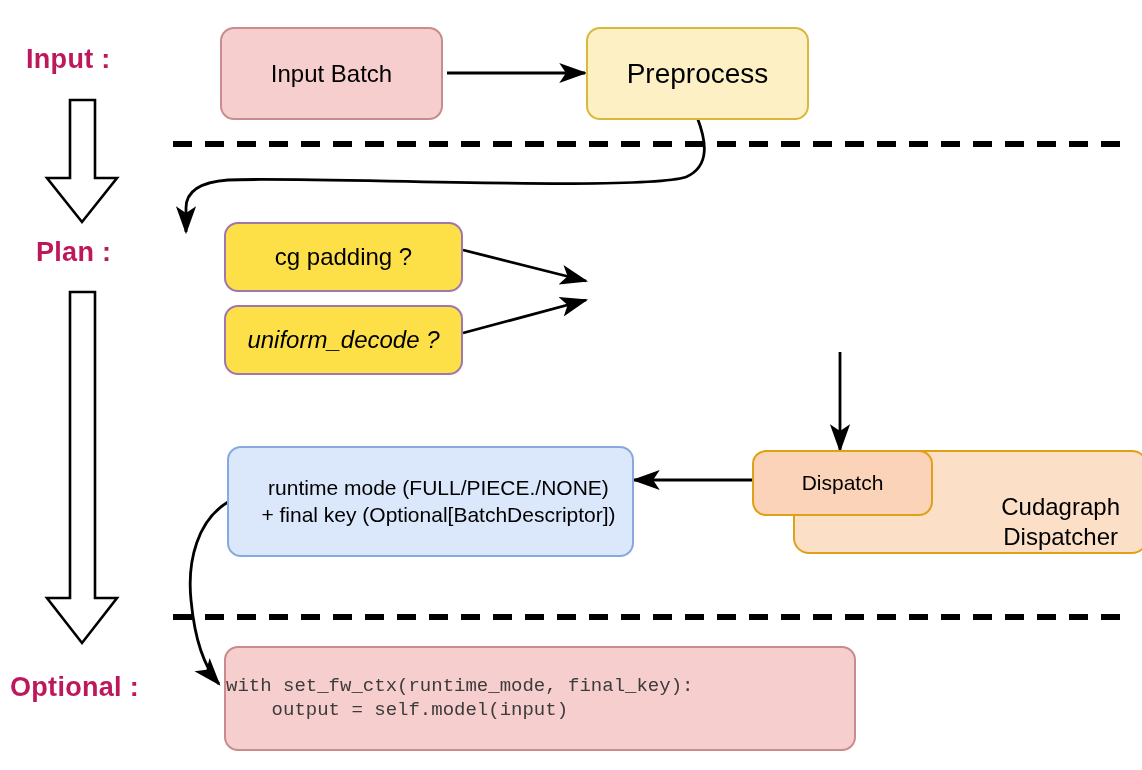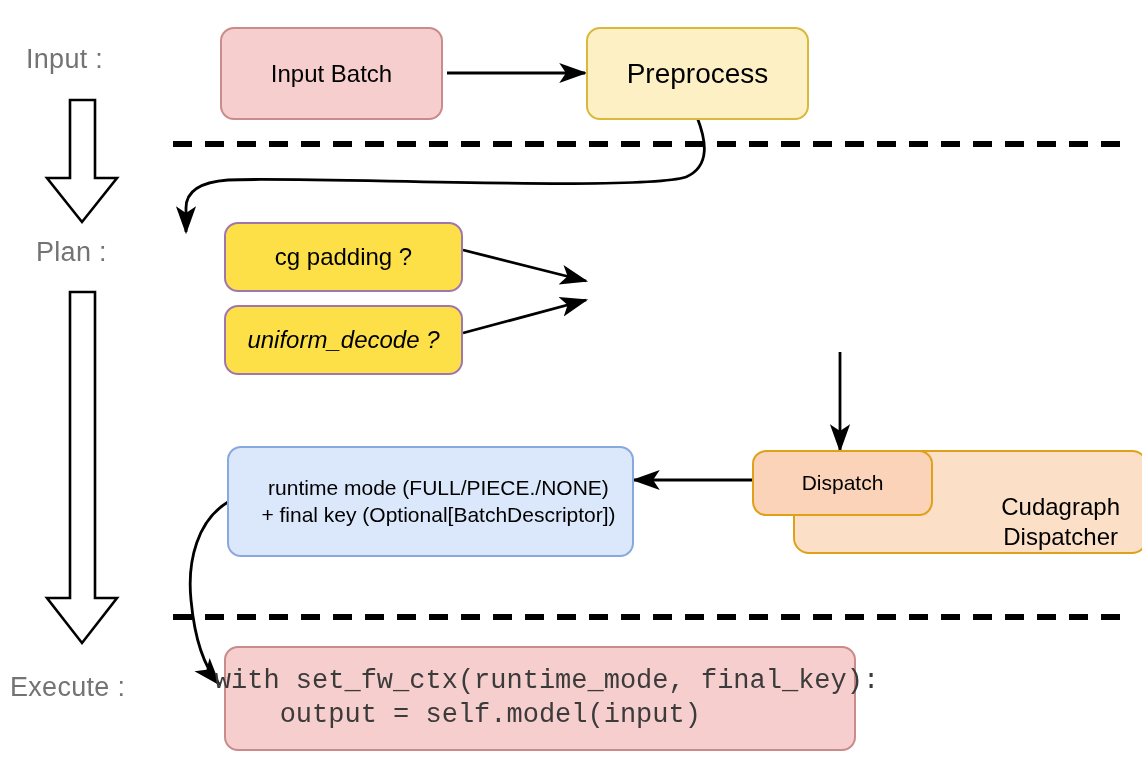--- a/index.html
+++ b/index.html
@@ -20,23 +20,23 @@
   svg.layer {
     position: absolute;
     left: 0;
     top: 0;
     width: 1142px;
     height: 770px;
     pointer-events: none;
   }
   .stage-label {
     position: absolute;
-    font-weight: normal;
+    font-weight: bold;
     font-size: 27px;
-    color: #737373;
+    color: #be185d;
     letter-spacing: 0.3px;
     white-space: nowrap;
   }
   .node {
     position: absolute;
     box-sizing: border-box;
     display: flex;
     align-items: center;
     justify-content: center;
     text-align: center;
@@ -90,25 +90,25 @@
   }
   .n-runtime-mode {
     background: #dbe8fb;
     border-color: #88a9dd;
     font-size: 21px;
     padding: 0 10px;
   }
   .n-execute-code {
     background: #f6cecd;
     border-color: #c98b8b;
-    font-size: 27px;
+    font-size: 19px;
     font-family: "Liberation Mono", "DejaVu Sans Mono", monospace;
-    justify-content: center;
+    justify-content: flex-start;
     align-items: center;
-    padding-left: 14px;
+    padding-left: 0;
     text-align: left;
     color: #3b3b3b;
   }
   .n-execute-code .node-text {
     white-space: pre;
   }
 </style>
 </head>
 <body>
 
@@ -137,21 +137,21 @@
 
     <line x1="840" y1="352" x2="840" y2="450" stroke="#000000" stroke-width="2.8" marker-end="url(#ah)"></line>
 
     <line x1="752" y1="480" x2="634" y2="480" stroke="#000000" stroke-width="2.8" marker-end="url(#ah)"></line>
 
     <path d="M228,502 C198,520 187,560 191,600 C195,643 205,668 219,684" fill="none" stroke="#000000" stroke-width="2.8" marker-end="url(#ah)"></path>
   </svg>
 
   <div class="stage-label" style="left:26px; top:44px;">Input :</div>
   <div class="stage-label" style="left:36px; top:237px;">Plan :</div>
-  <div class="stage-label" style="left:10px; top:672px;">Execute :</div>
+  <div class="stage-label" style="left:10px; top:672px;">Optional :</div>
 
   <div class="node n-input-batch" style="left:220px; top:27px; width:223px; height:93px;">
     <span class="node-text">Input Batch</span>
   </div>
 
   <div class="node n-preprocess" style="left:586px; top:27px; width:223px; height:93px;">
     <span class="node-text">Preprocess</span>
   </div>
 
   <div class="node n-cg-padding" style="left:224px; top:214px; width:239px; height:70px;">

